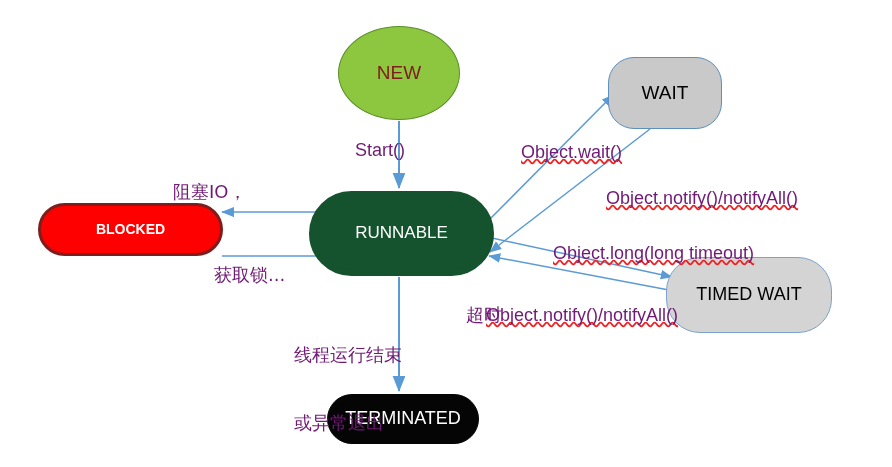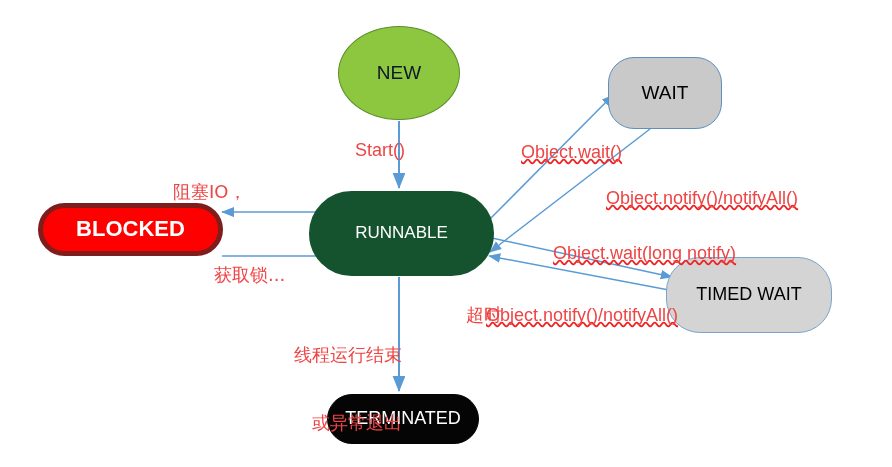--- a/index.html
+++ b/index.html
@@ -35,44 +35,44 @@
     z-index: 3;
   }
   .node-new {
     left: 338px;
     top: 26px;
     width: 122px;
     height: 94px;
     border-radius: 50%;
     background: #8DC63F;
     border: 1px solid #5b8f2a;
-    color: #0f172a;
+    color: #7f1d1d;
     font-size: 19px;
   }
   .node-runnable {
     left: 309px;
     top: 191px;
     width: 185px;
     height: 85px;
     border-radius: 44px;
     background: #14532d;
     border: 6px solid #14532d;
     color: #ffffff;
     font-size: 17px;
   }
   .node-blocked {
     left: 38px;
     top: 203px;
     width: 185px;
     height: 53px;
     border-radius: 28px;
     background: #FE0000;
-    border: 5px solid #7f1d1d;
+    border: 3px solid #7f1d1d;
     color: #ffffff;
-    font-size: 22px;
+    font-size: 14px;
     font-weight: bold;
   }
   .node-wait {
     left: 608px;
     top: 57px;
     width: 114px;
     height: 72px;
     border-radius: 26px;
     background: #C9C9C9;
     border: 1px solid #5d8fc0;
@@ -96,26 +96,25 @@
     width: 152px;
     height: 50px;
     border-radius: 26px;
     background: #050505;
     border: 1px solid #050505;
     color: #ffffff;
     font-size: 18px;
   }
   .edge-label {
     position: absolute;
-    color: #ef4444;
+    color: #701a75;
     font-size: 18px;
     line-height: 1.25;
     white-space: pre;
     z-index: 4;
-    text-align: right;
   }
   .cjk {
     font-family: "DejaVu Sans", "Liberation Sans", sans-serif;
   }
   .spell {
     
     text-decoration: underline;
     text-decoration-color: #ee2222;
     text-decoration-style: wavy;
     text-decoration-skip-ink: none;
@@ -199,21 +198,21 @@
 
   <div class="edge-label lbl-objwait">
     <span class="spell">Object.wait()</span>
   </div>
 
   <div class="edge-label lbl-objnotify">
     <span class="spell">Object.notify()/notifyAll()</span>
   </div>
 
   <div class="edge-label lbl-objwaitto">
-    <span class="spell">Object.wait(long notify)</span>
+    <span class="spell">Object.long(long timeout)</span>
   </div>
 
   <div class="edge-label lbl-objnotify2">
     <span class="spell">Object.notify()/notifyAll()</span>
   </div>
 
   <div class="edge-label lbl-timeout cjk">超时</div>
 
 </div>
 

